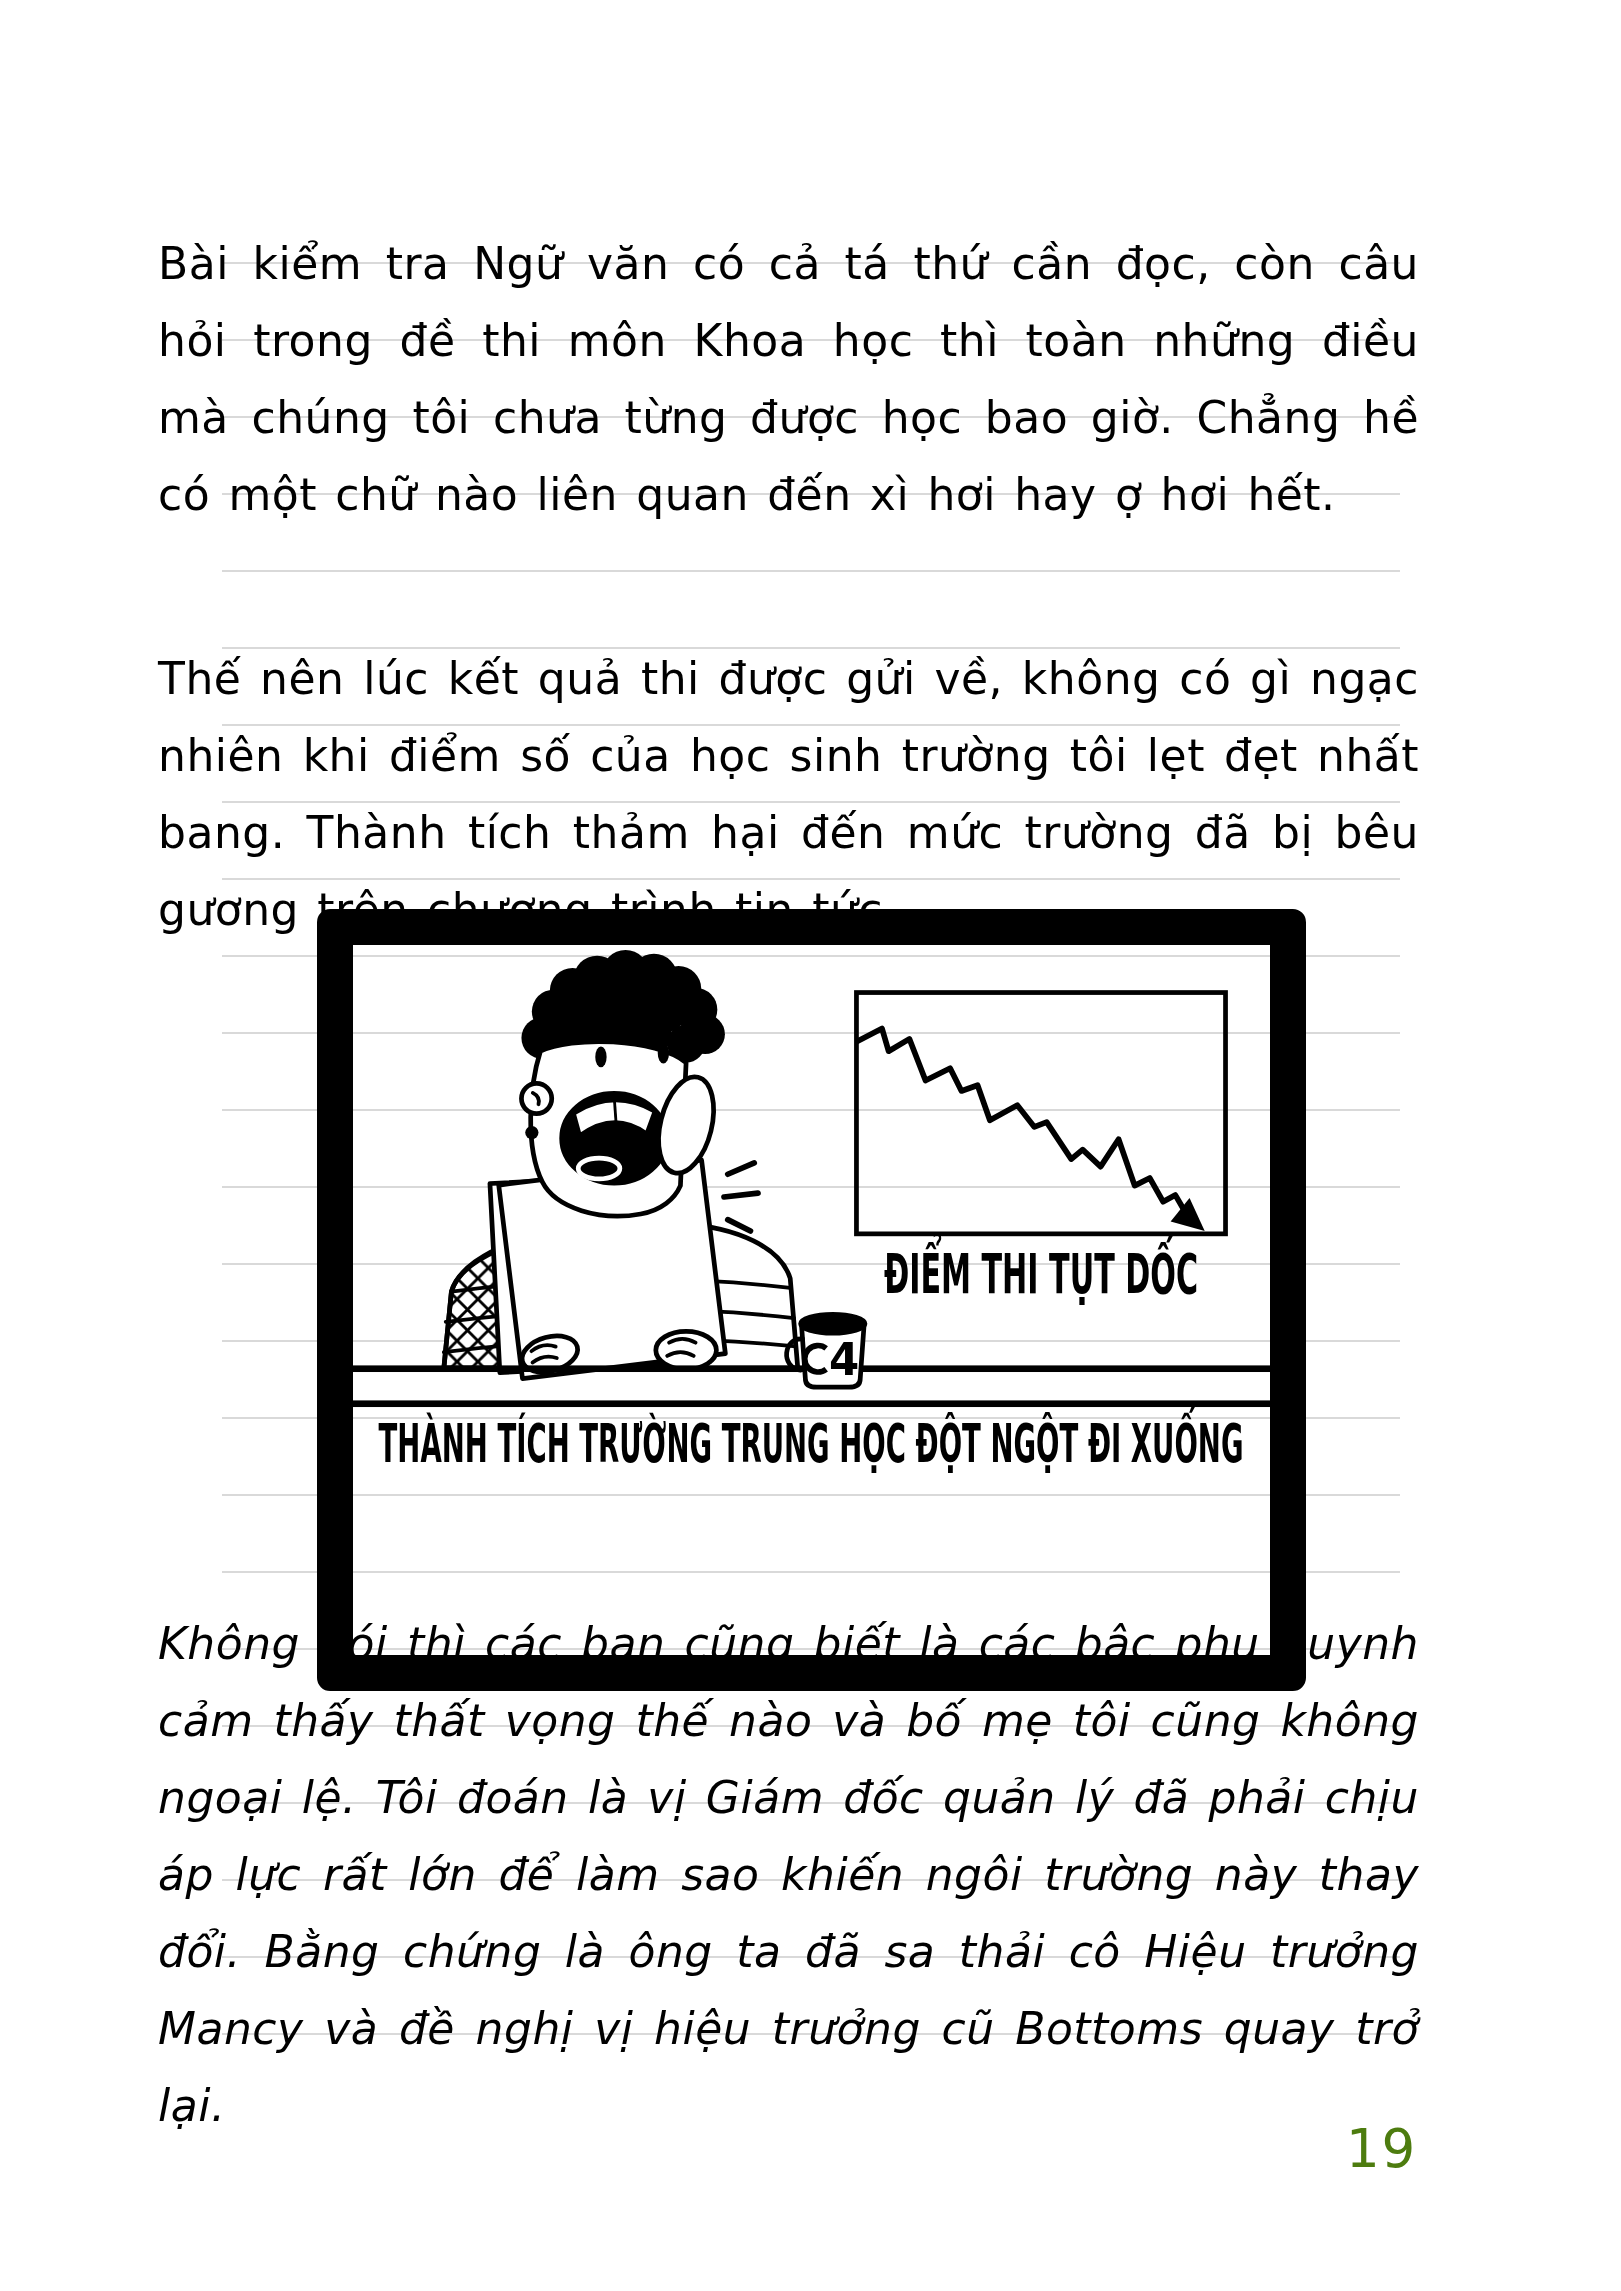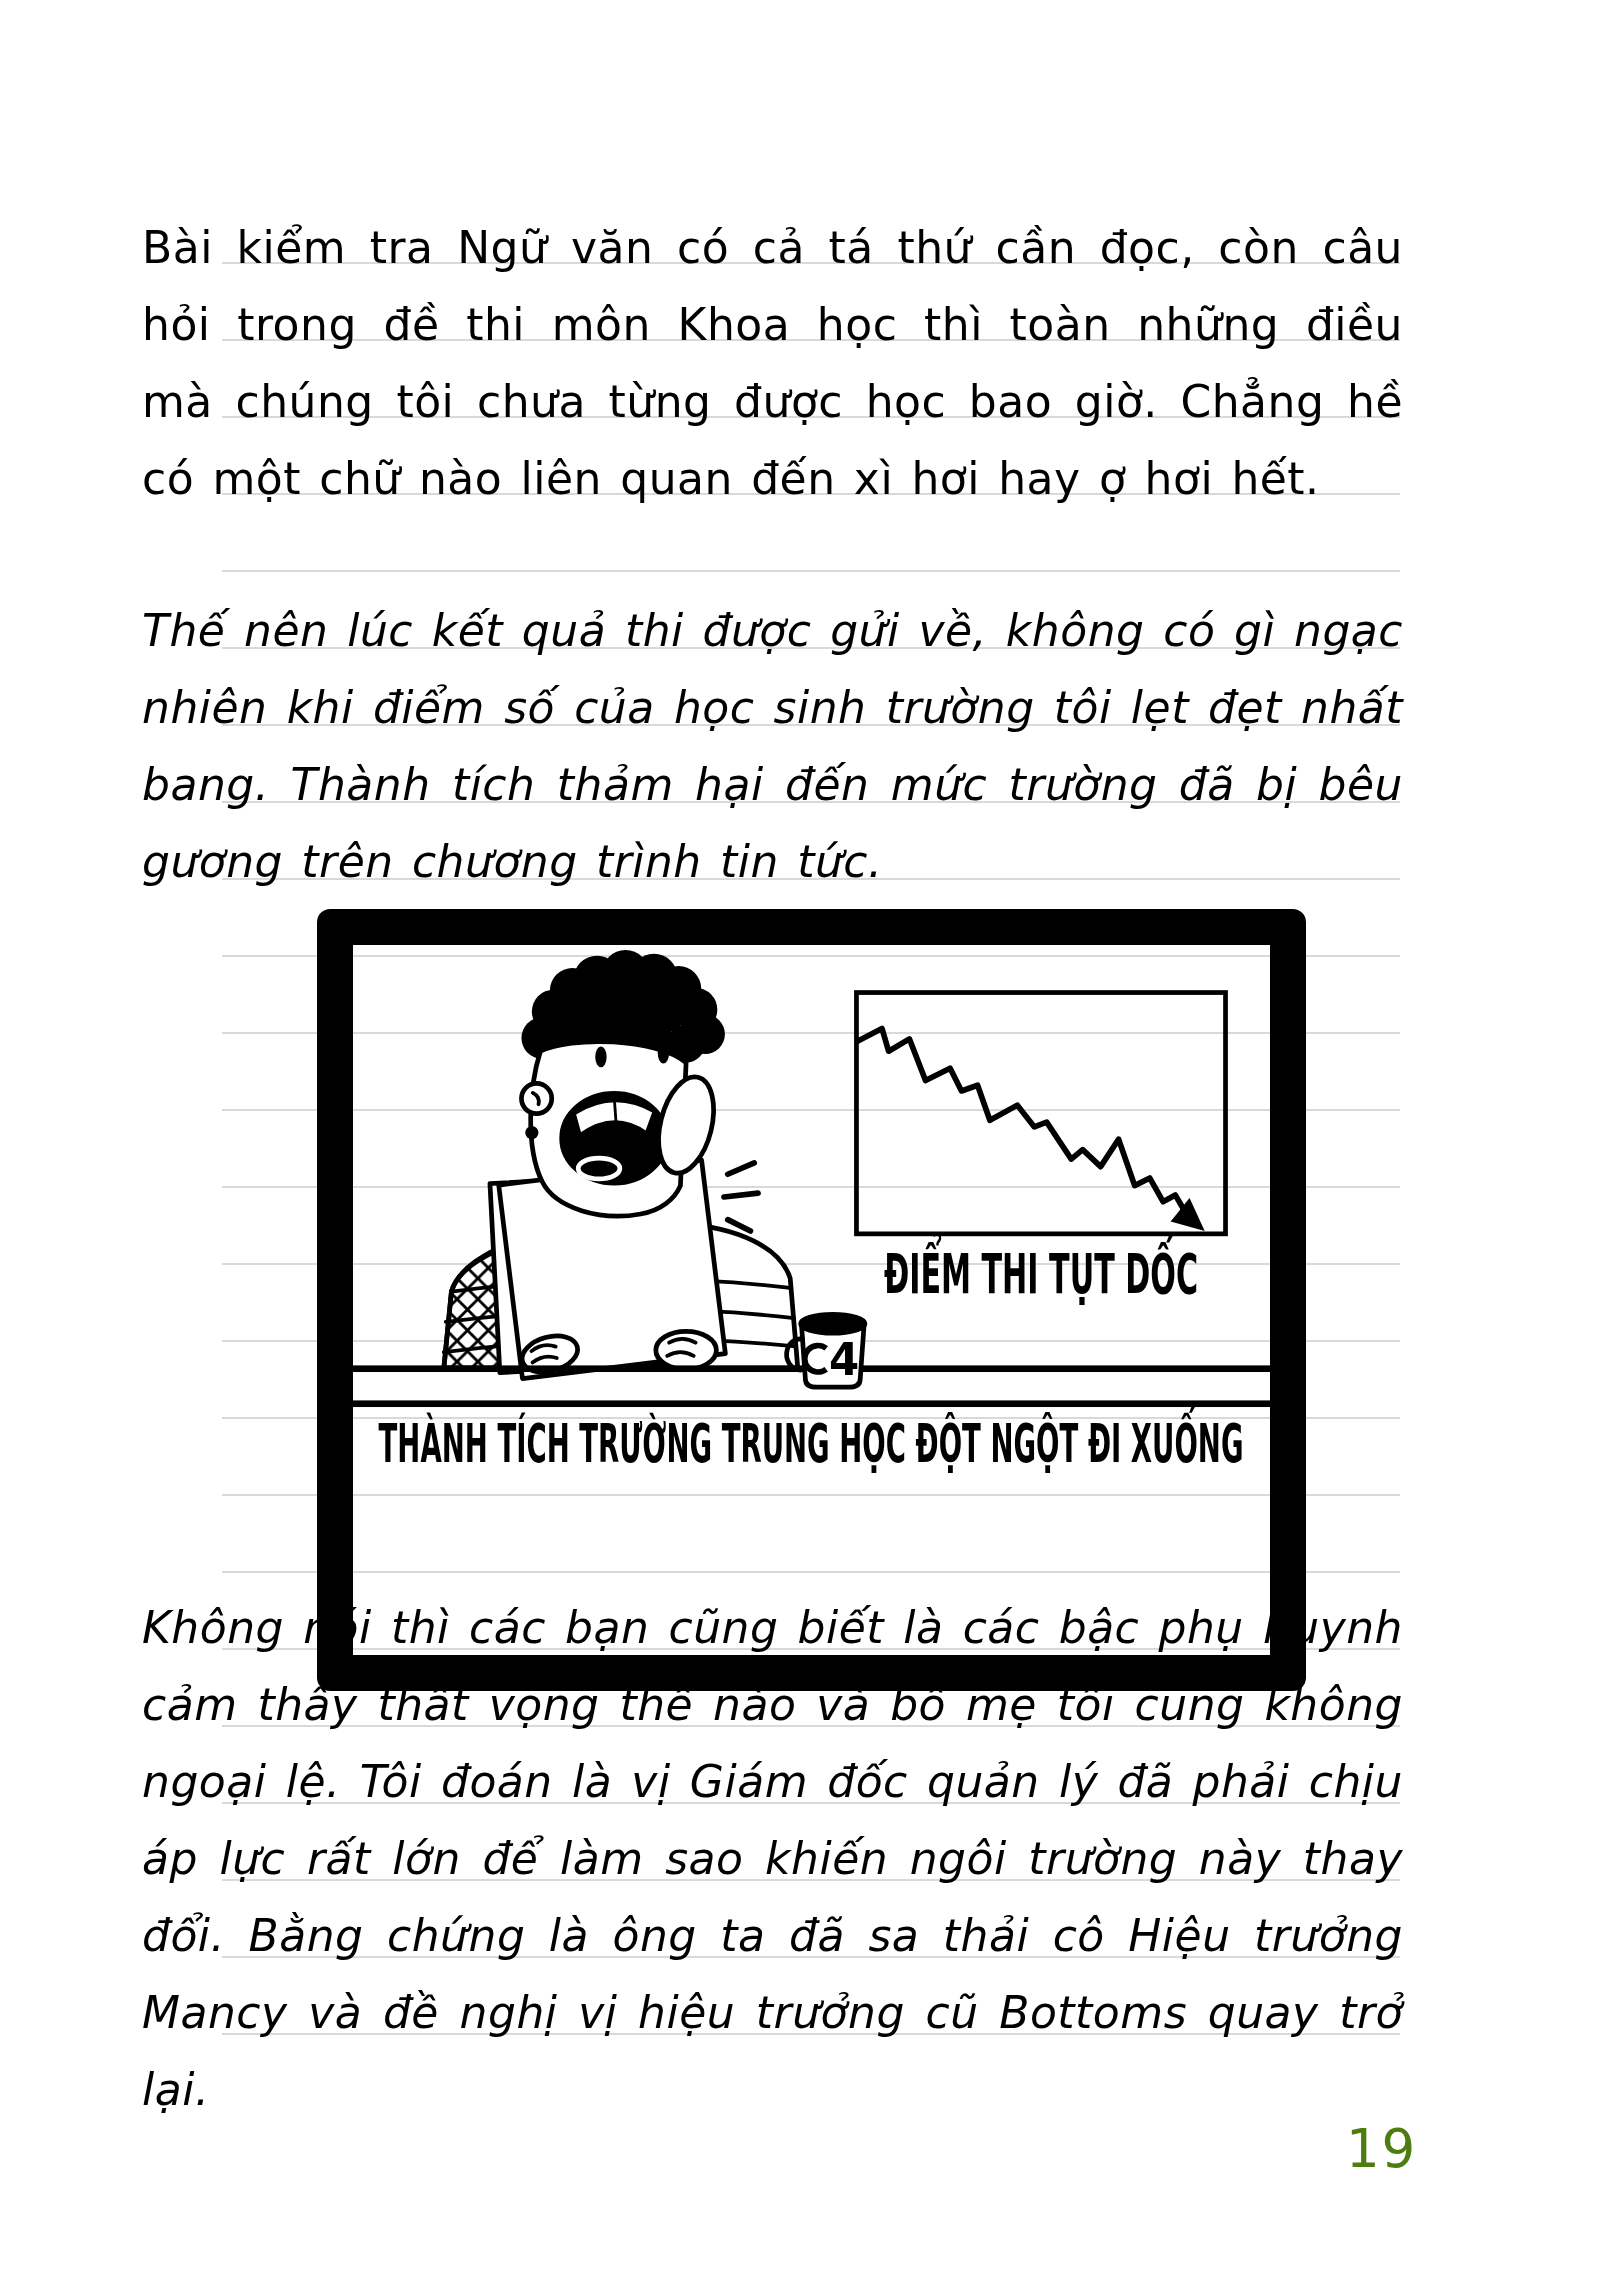--- a/index.html
+++ b/index.html
@@ -7,26 +7,26 @@
     position:relative; width:1621px; height:2291px; background:#ffffff;
     font-family:"DejaVu Sans", sans-serif; overflow:hidden; color:#000;
   }
   
   .rules {
     position:absolute; left:222px; top:262px; width:1178px; height:1845px;
     background:repeating-linear-gradient(to bottom, #d9d9d9 0 1.9px, transparent 1.9px 77px);
     z-index:1;
   }
   .hand {
-    position:absolute; left:142px; width:1261px; margin:0;
+    position:absolute; left:142px; width:1261px; margin:16px;
     font-size:44px; line-height:77px; text-align:justify;
     word-spacing:3.8px; letter-spacing:0.5px; z-index:2;
   }
   .para1 { top:209px; }
-  .para2 { top:592px;font-style:italic; }
+  .para2 { top:624px; }
   .para3 { top:1589px;font-style:italic; }
   .tv {
     position:absolute; left:317px; top:909px; width:989px; height:782px;
     border:36px solid #000; border-radius:13.2px; box-sizing:border-box; z-index:3;
   }
   .tv svg { position:absolute; left:0; top:0; }
   .pagenum {
     position:absolute; left:1339px; top:2118px; width:85px;
     font-size:53px; letter-spacing:1.9px; color:#4d7c0f; text-align:center; z-index:2;
   }

